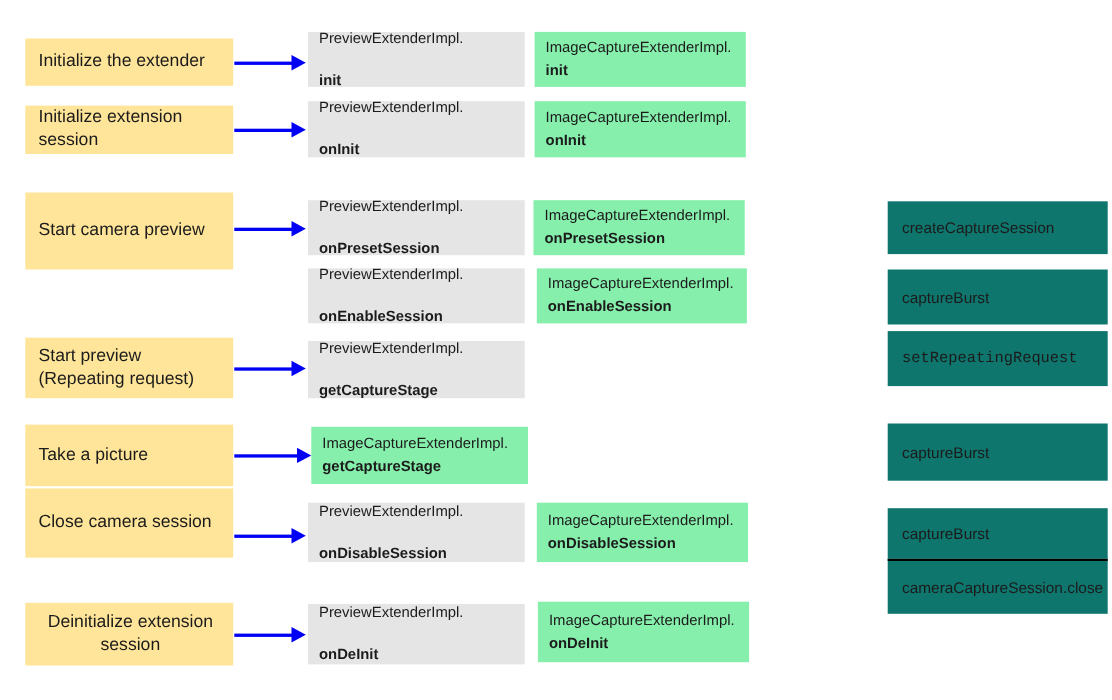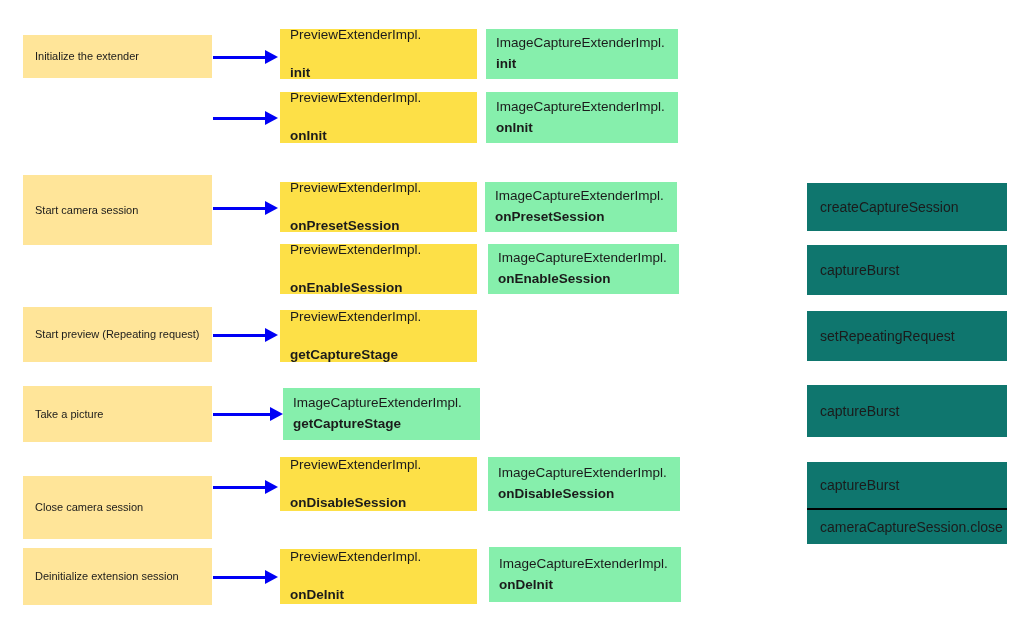--- a/index.html
+++ b/index.html
@@ -16,33 +16,33 @@
     box-sizing: border-box;
     display: flex;
     flex-direction: column;
     justify-content: center;
     align-items: flex-start;
   }
   .step {
     left: 23px;
     width: 189px;
     background: #ffe599;
-    font-size: 11px;
+    font-size: 16px;
     line-height: 1.3;
     padding: 2px 10px 2px 12px;
   }
   .method {
     width: 197px;
     font-size: 13.5px;
     line-height: 1.55;
     padding: 2px 8px 2px 10px;
   }
   .method .cls { display: block; }
   .method .fn { display: block; font-weight: bold; text-align: center; }
-  .preview { background: #fde047; gap: 17px; }
+  .preview { background: #e5e5e5; gap: 17px; }
   .imagecap { background: #86efac; }
   .api {
     left: 807px;
     width: 200px;
     background: #0f766e;
     font-size: 14px;
     padding: 2px 8px 2px 13px;
   }
   .api.divided { border-top: 2px solid #000000; }
   .arrow { position: absolute; height: 14px; }
@@ -63,30 +63,33 @@
   }
 </style>
 </head>
 <body>
 
 <div class="canvas">
 
   <div class="box step" style="top:35px;height:43px;">
       <span>Initialize the extender</span>
     </div>
+  <div class="box step" style="top:96px;height:44px;">
+      <span>Initialize extension session</span>
+    </div>
   <div class="box step" style="top:175px;height:70px;">
-      <span>Start camera session</span>
+      <span>Start camera preview</span>
     </div>
   <div class="box step" style="top:386px;height:56px;">
       <span>Take a picture</span>
     </div>
   <div class="box step" style="top:307px;height:55px;">
       <span>Start preview (Repeating request)</span>
     </div>
-  <div class="box step" style="top:476px;height:63px;">
+  <div class="box step" style="top:444px;height:63px;">
       <span>Close camera session</span>
     </div>
   <div class="box step" style="top:548px;height:57px;text-align:center;">
       <span>Deinitialize extension session</span>
     </div>
 
   <div class="arrow" style="left:213px;top:50px;width:65px;">
       <span class="shaft"></span>
       <span class="head"></span>
     </div>
@@ -173,26 +176,26 @@
       <span class="cls">ImageCaptureExtenderImpl.</span>
       <span class="fn">onDeInit</span>
     </div>
 
   <div class="box api" style="top:183px;height:48px;">
       <span>createCaptureSession</span>
     </div>
   <div class="box api" style="top:245px;height:50px;">
       <span>captureBurst</span>
     </div>
-  <div class="box api" style="top:311px;height:50px;">
+  <div class="box api" style="top:301px;height:50px;font-family:Liberation Mono, monospace;">
       <span>setRepeatingRequest</span>
     </div>
   <div class="box api" style="top:385px;height:52px;">
       <span>captureBurst</span>
     </div>
   <div class="box api" style="top:462px;height:46px;">
       <span>captureBurst</span>
     </div>
-  <div class="box api divided" style="top:508px;height:36px;">
+  <div class="box api divided" style="top:508px;height:50px;">
       <span>cameraCaptureSession.close</span>
     </div>
 
 </div>
 
 </body></html>

